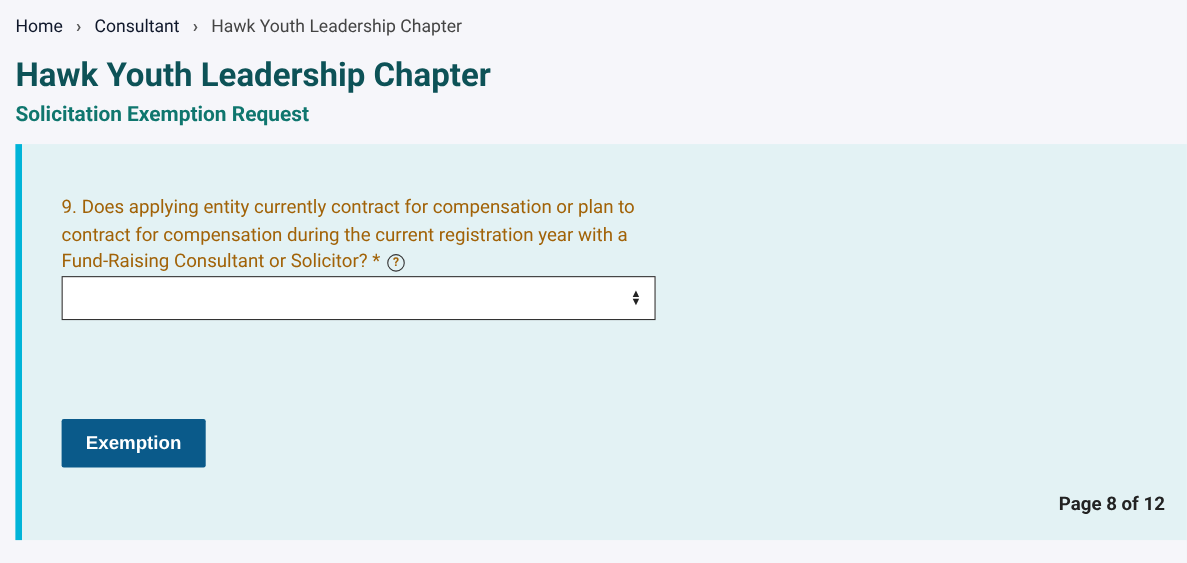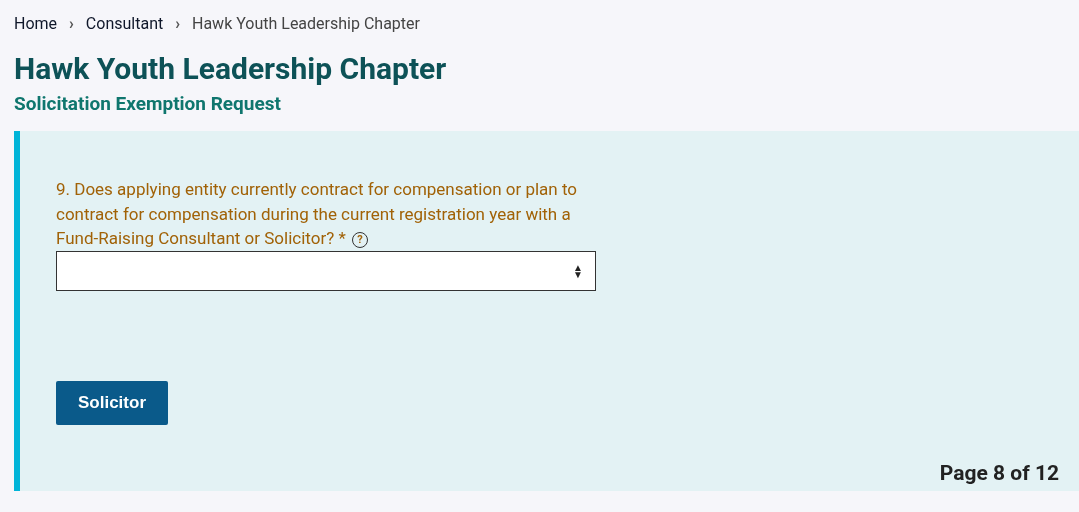--- a/index.html
+++ b/index.html
@@ -117,22 +117,22 @@
       font-weight: 600;
       cursor: pointer;
       border-radius: 2px;
     }
     .save-btn {
       padding: 12px 22px;
     }
     .page-indicator {
       position: absolute;
       right: 20px;
-      bottom: 6px;
-      font-size: 21px;
+      bottom: 22px;
+      font-size: 17px;
       font-weight: 700;
       color: #222;
     }
   </style>
 </head>
 <body>
 
 <nav class="breadcrumb">
   <a href="#">Home</a>
   <span class="sep">›</span>
@@ -157,17 +157,17 @@
         <option></option>
       </select>
       <div class="select-arrows">
         <div>▲</div>
         <div>▼</div>
       </div>
     </div>
   </div>
 
   <div class="button-row">
-    <button class="btn">Solicitor</button>
+    <button class="btn">Exemption</button>
   </div>
 
   <div class="page-indicator">Page 8 of 12</div>
 </div>
 
 </body></html>

